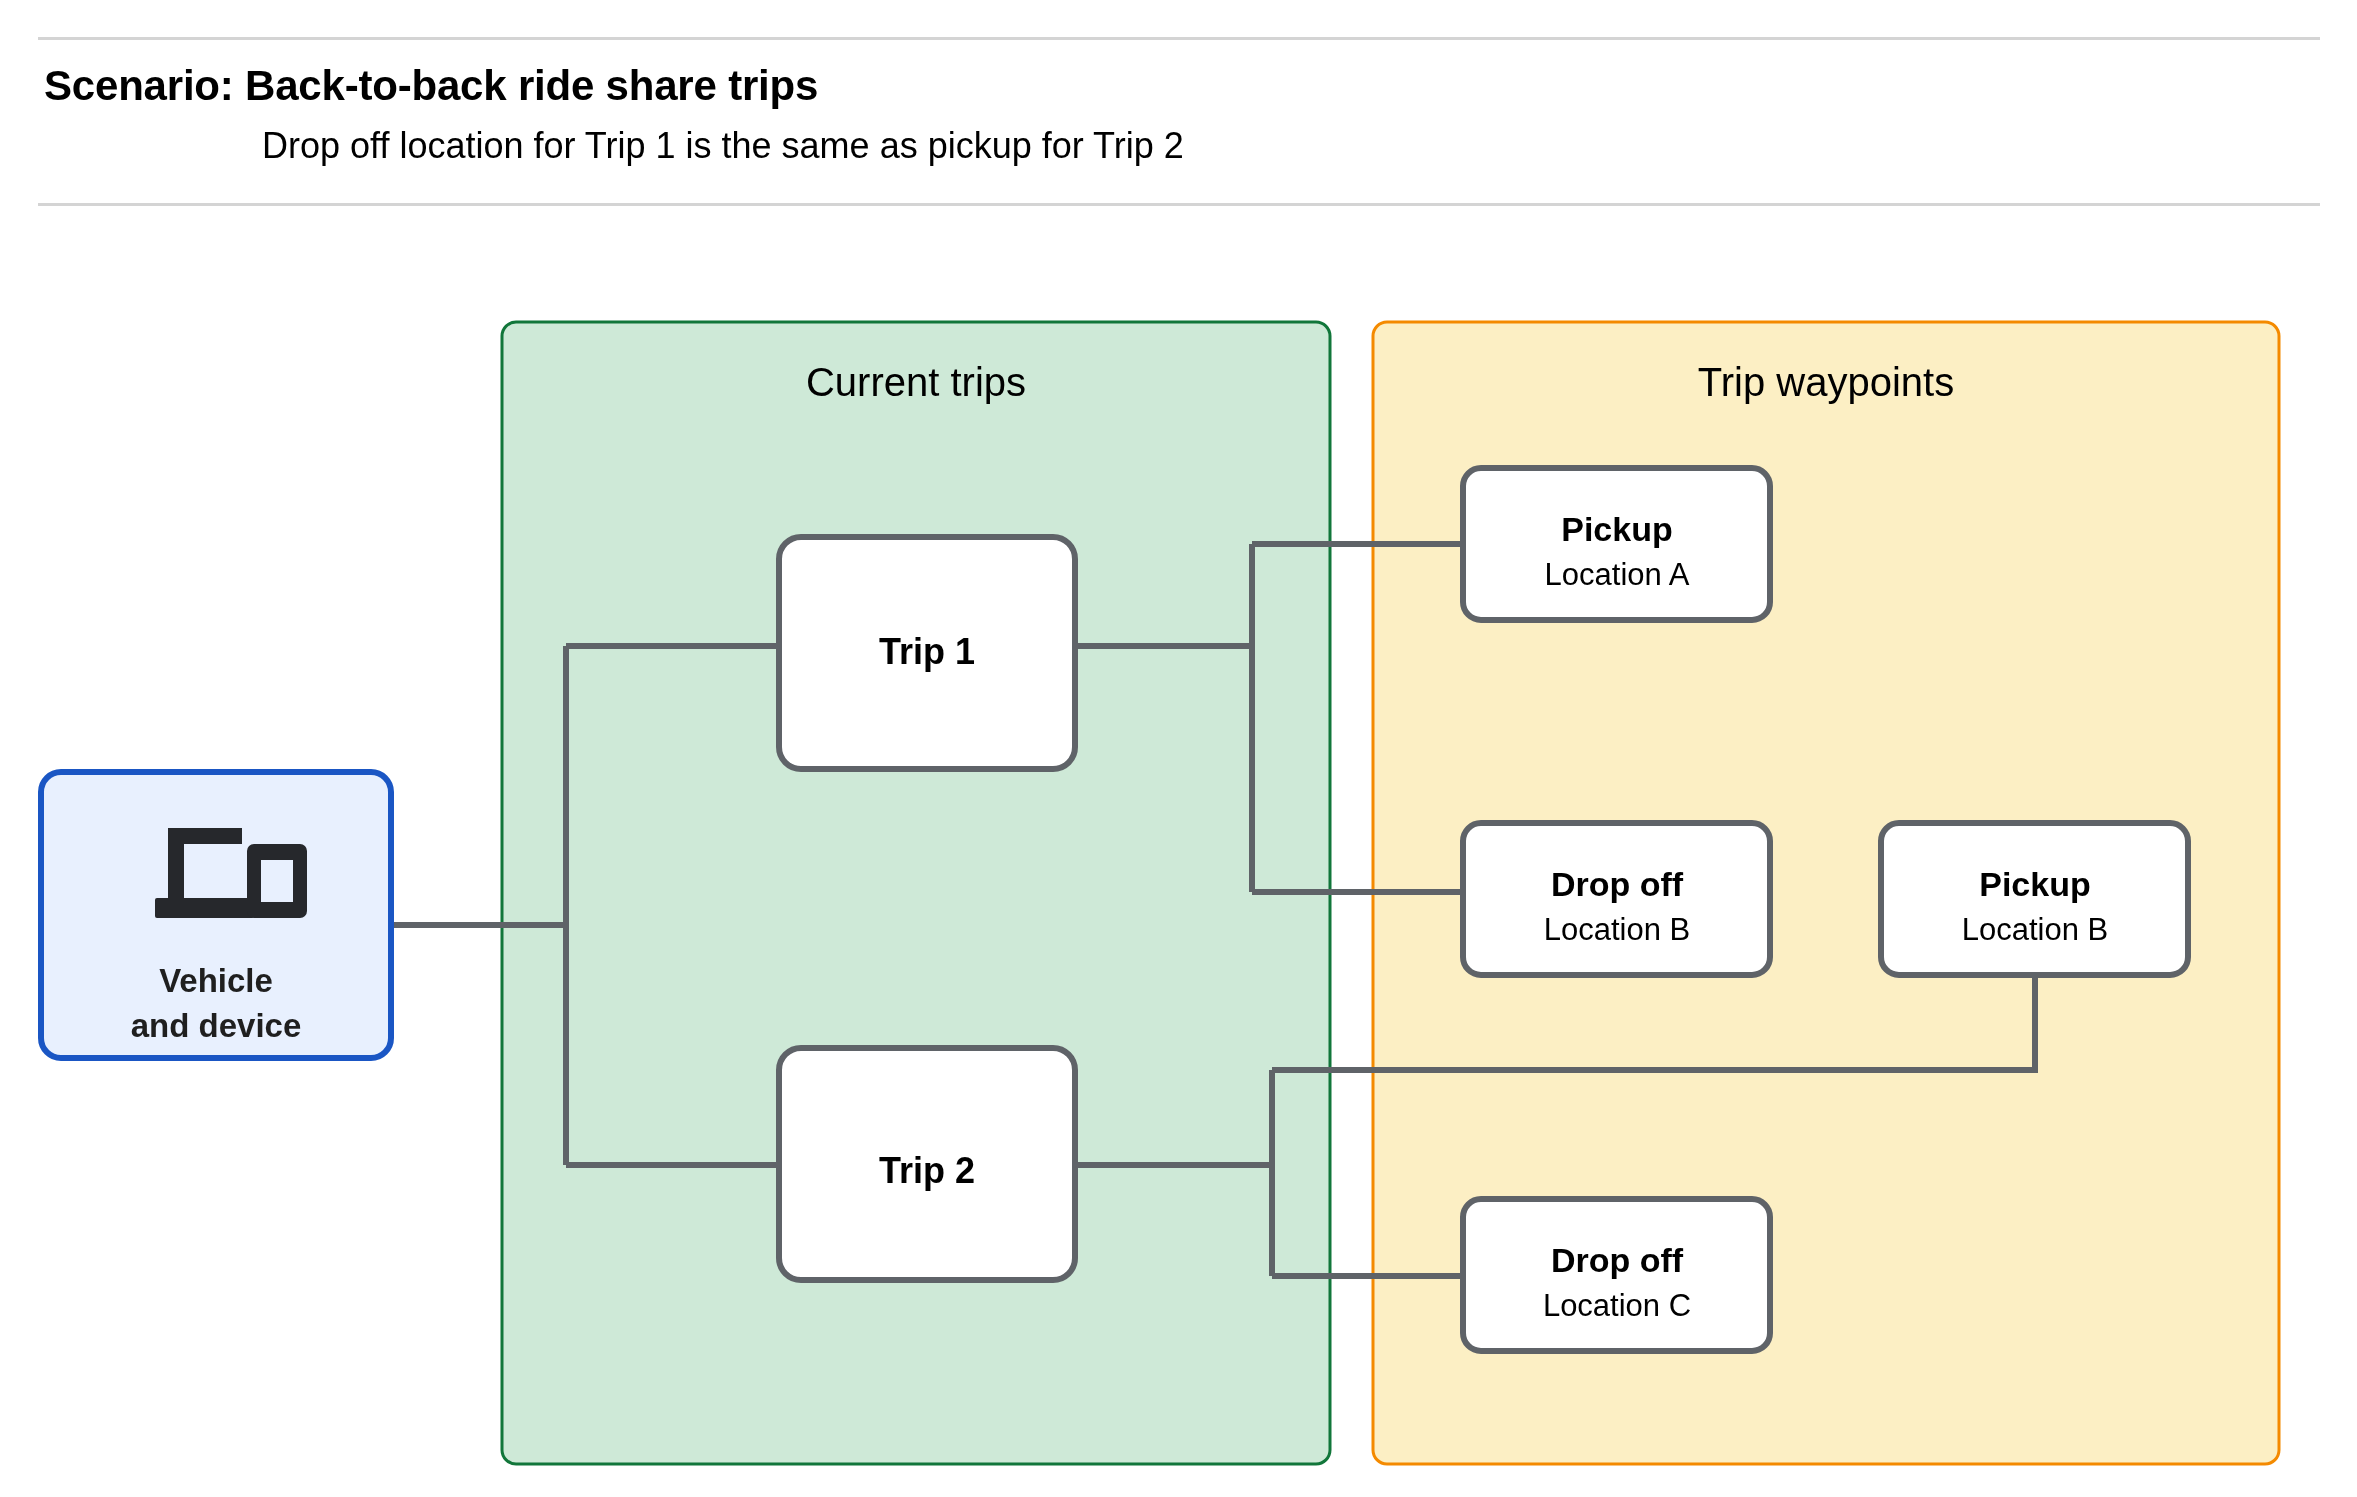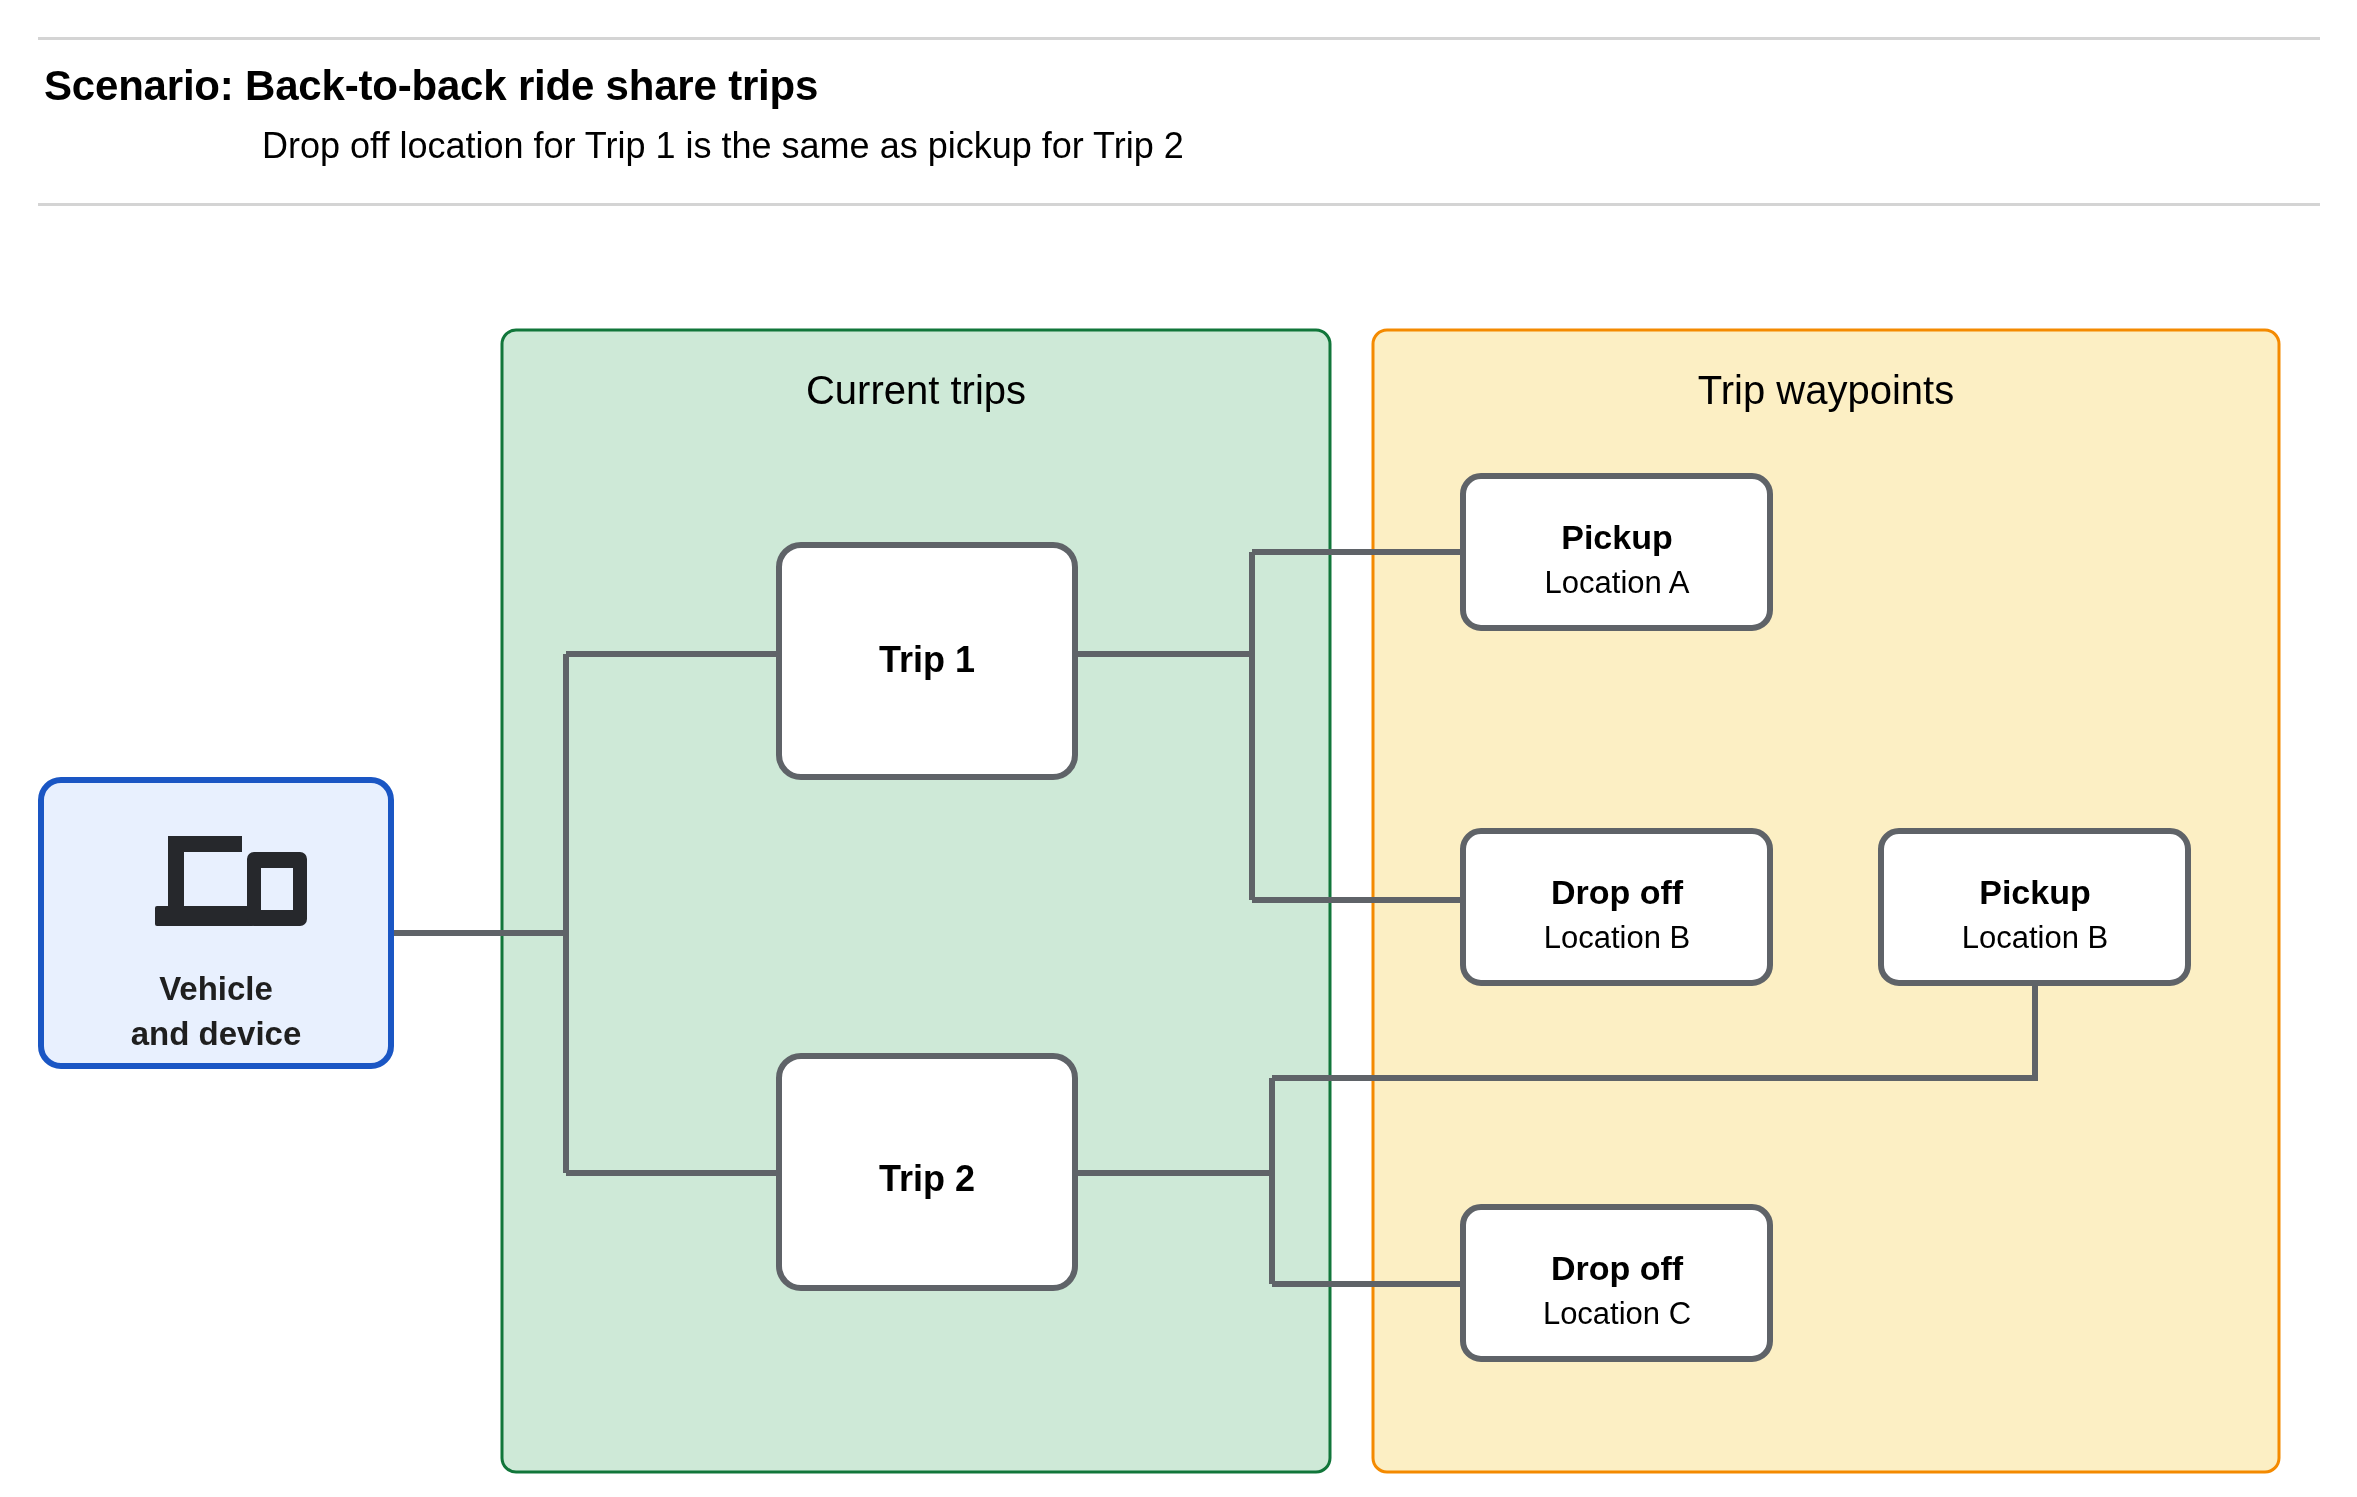--- a/index.html
+++ b/index.html
@@ -52,21 +52,21 @@
     font-weight: normal;
     color: #000000;
     white-space: nowrap;
     margin-left: 12px;
   }
 
   
   #diagram {
     position: absolute;
     left: 0;
-    top: 12px;
+    top: 4px;
     width: 2357px;
     height: 1456px;
   }
   #diagram svg { display: block; }
 
   
   .panel-title {
     font-family: "Liberation Sans", sans-serif;
     font-size: 40px;
     fill: #000000;

